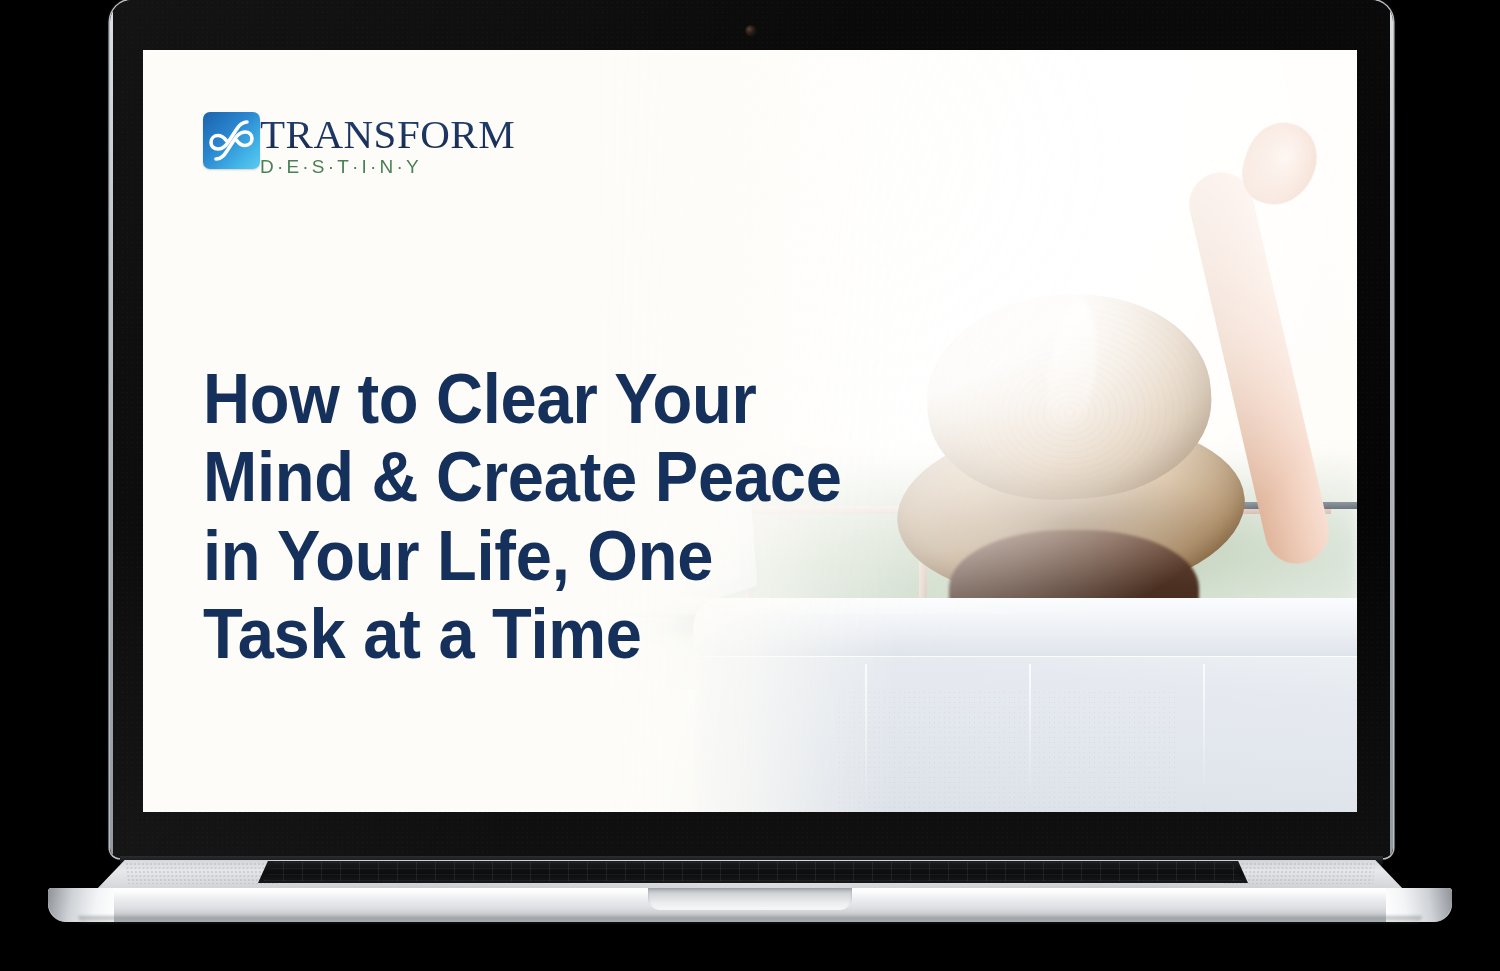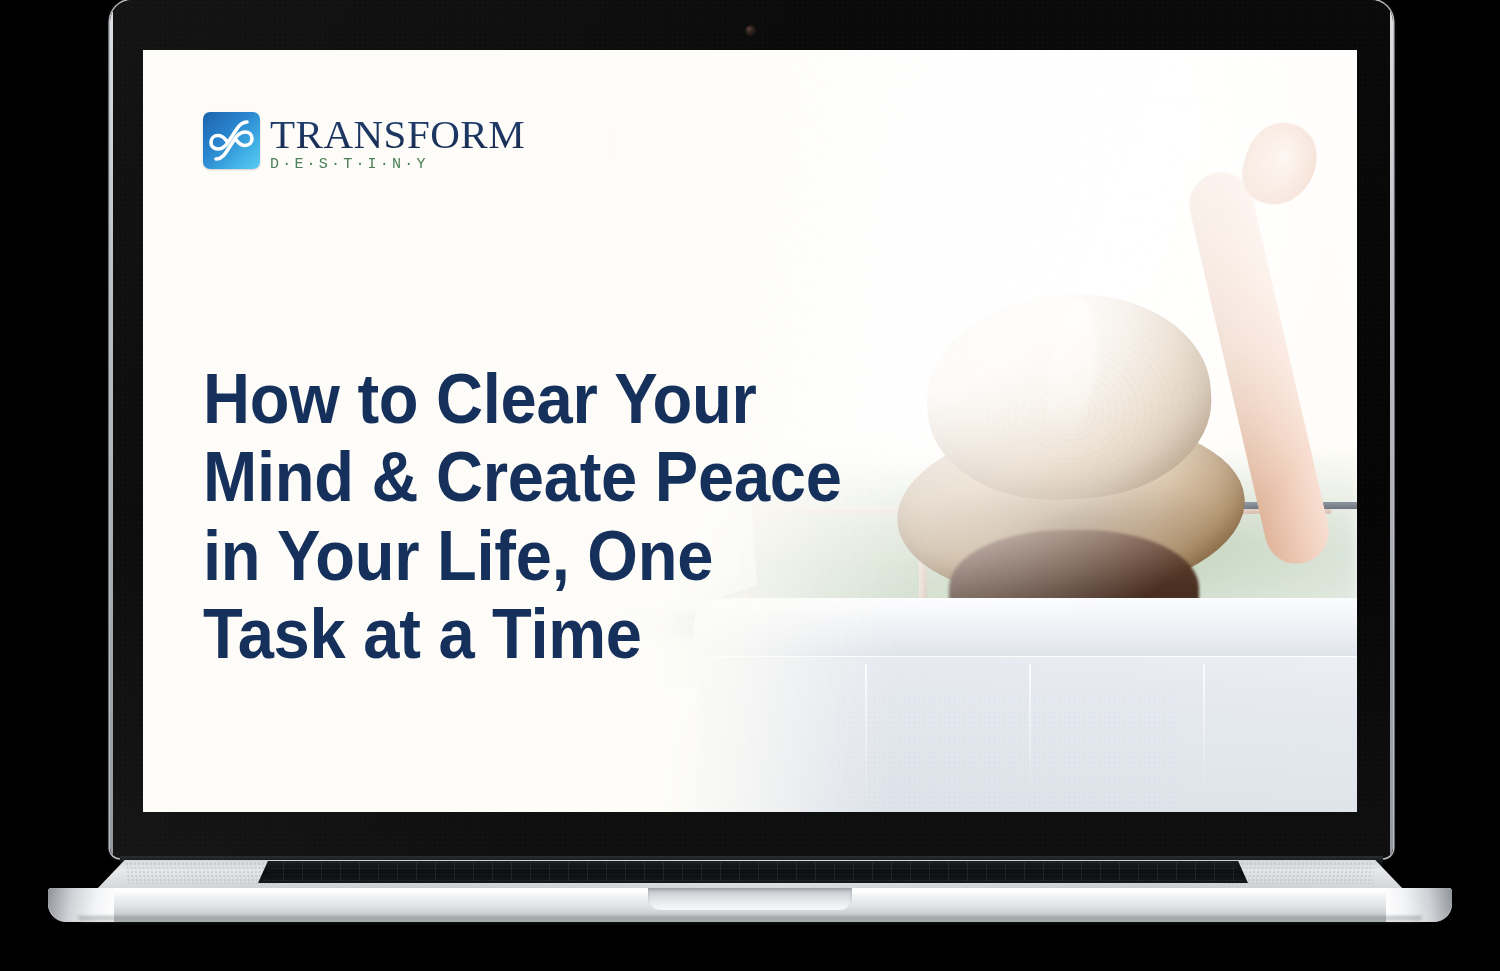--- a/index.html
+++ b/index.html
@@ -250,38 +250,38 @@
   
   .photo-fade{
     position:absolute;left:0;top:0;width:300px;height:100%;
     background:linear-gradient(90deg,#fdfcf8 0%,rgba(253,252,248,.96) 22%,rgba(253,252,248,.72) 48%,rgba(253,252,248,.28) 76%,rgba(253,252,248,0) 100%);
     pointer-events:none;
   }
 
   
   .content{position:absolute;left:0;top:0;width:100%;height:100%;}
 
-  .logo{position:absolute;left:60px;top:62px;display:flex;align-items:flex-start;gap:10px;}
+  .logo{position:absolute;left:60px;top:62px;display:flex;align-items:flex-start;}
   .logo-mark{
     width:57px;height:57px;border-radius:7px;position:relative;overflow:hidden;
     background:linear-gradient(135deg,#1c63ad 0%,#2a86cf 42%,#44b6e8 78%,#5cc9f0 100%);
     box-shadow:0 1px 2px rgba(0,0,0,.18);
   }
   .logo-mark svg{position:absolute;left:0;top:0;}
   .logo-words{display:flex;flex-direction:column;padding-top:3px;}
   .logo-transform{
     font-family:"Liberation Serif", serif;
     font-size:41px;line-height:.96;letter-spacing:.5px;font-weight:400;
     color:#1f3a66;
     background:linear-gradient(180deg,#23406f 0%,#1b3560 55%,#16294b 100%);
     -webkit-background-clip:text;background-clip:text;color:transparent;
   }
   .logo-destiny{
-    font-family:Liberation Mono, monospace;
-    font-size:15px;letter-spacing:3.2px;margin-top:2px;
+    font-family:Liberation Sans, sans-serif;
+    font-size:19px;letter-spacing:3.2px;margin-top:2px;
     color:#4a8055;white-space:nowrap;
   }
 
   .eyebrow{
     position:absolute;left:62px;top:262px;
     font-family:"Liberation Serif", serif;
     font-size:35px;letter-spacing:2.6px;color:#2c5f8a;white-space:nowrap;
   }
   .headline{
     position:absolute;left:60px;top:310px;width:730px;

